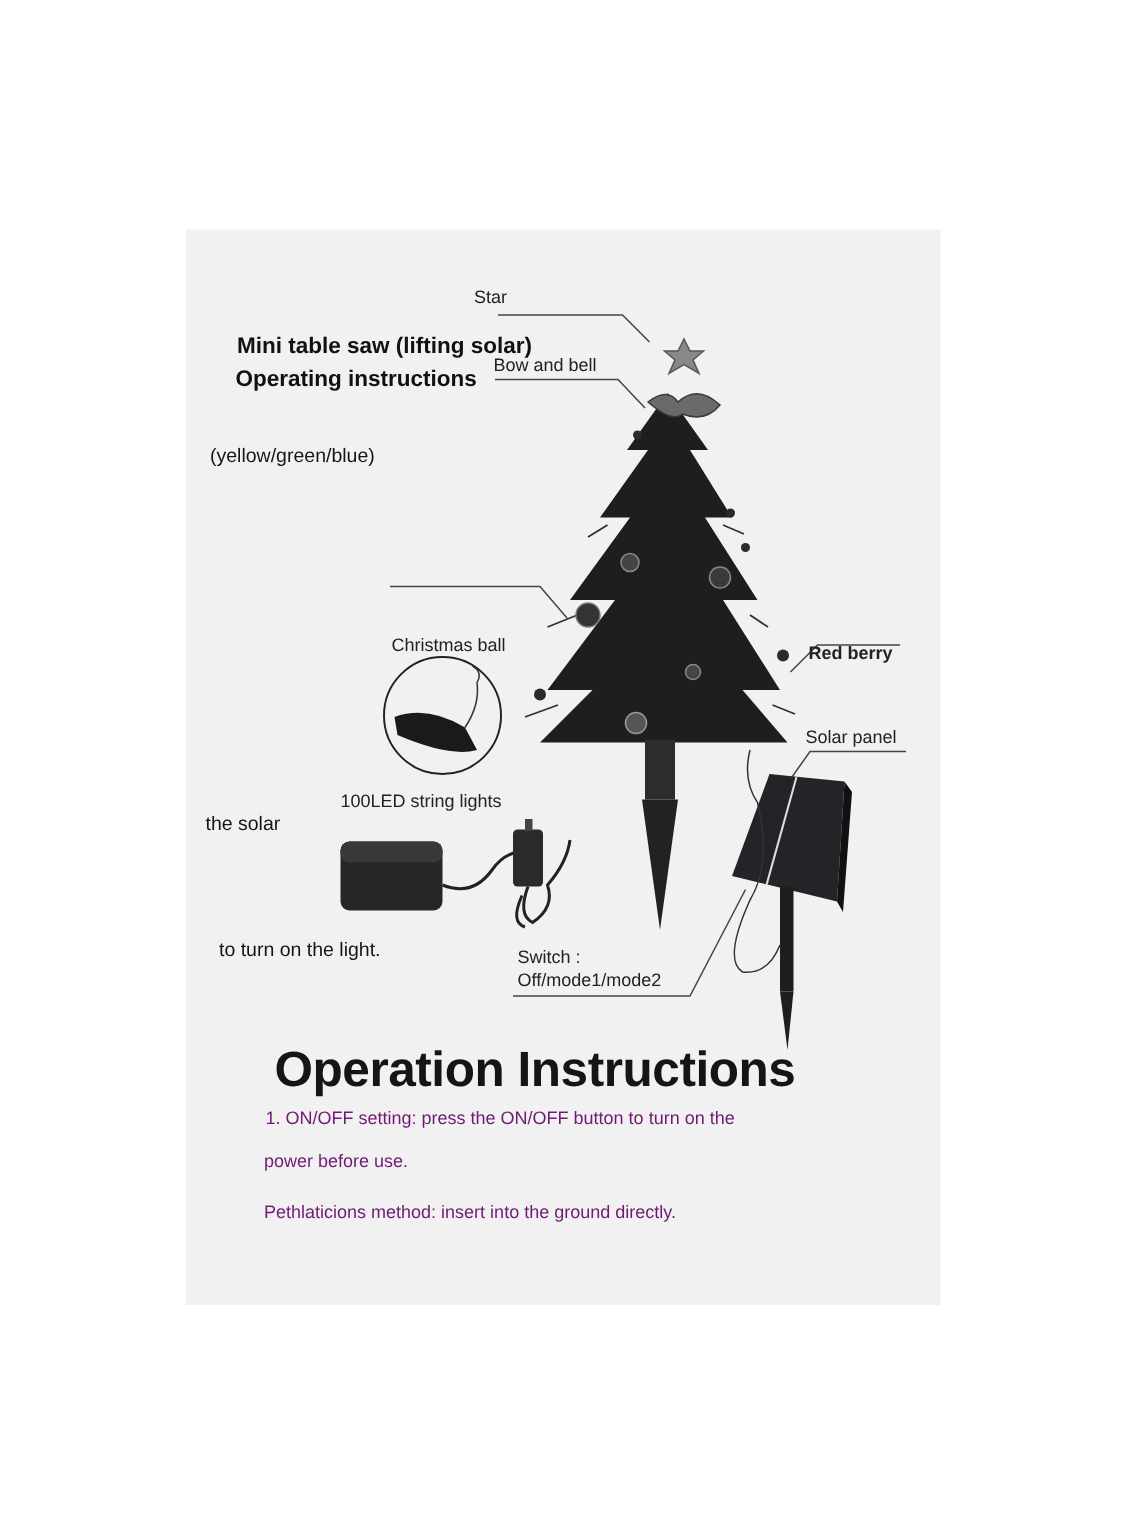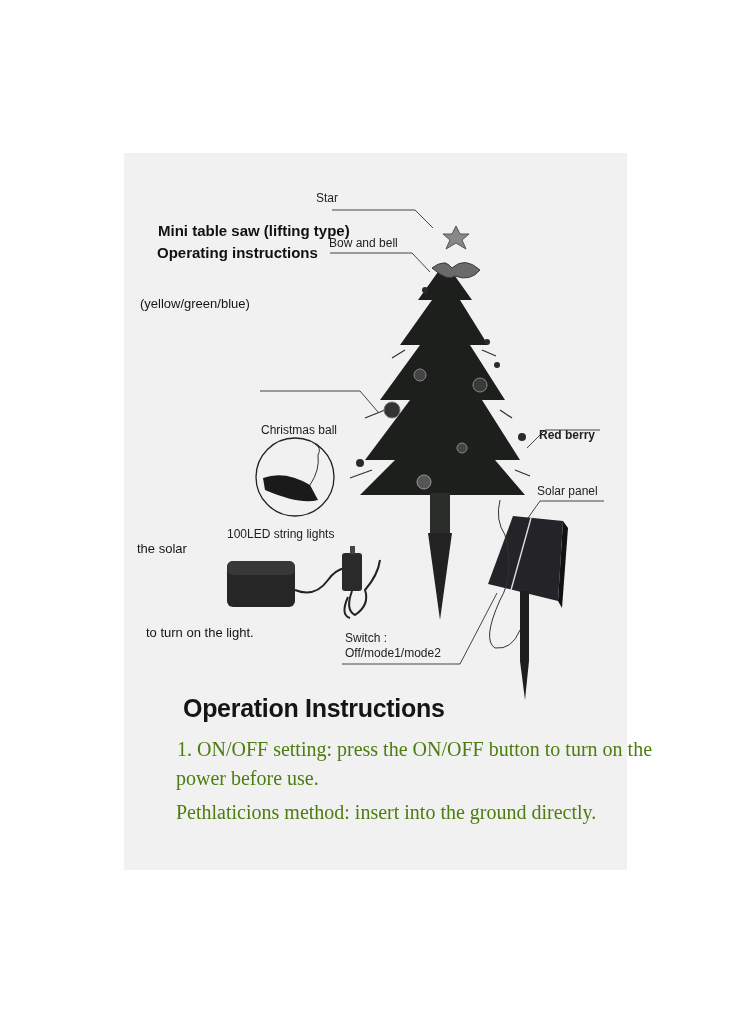--- a/index.html
+++ b/index.html
@@ -8,22 +8,22 @@
     font-family:"Liberation Sans", sans-serif; color:#111;
   }
   .sheet {
     position:absolute; left:124px; top:153px; width:503px; height:717px;
     background:#f1f1f1;
   }
   .abs { position:absolute; white-space:nowrap; }
   .title { font-weight:bold; font-size:15px; color:#111; }
   .big { font-size:13px; color:#151515; }
   .label { font-size:12px; color:#222; }
-  .op-title { font-weight:bold; font-size:25px; color:#151515; letter-spacing:-0.3px; }
-  .op-line { font-size:20px; color:#4d7c0f;font-family:Liberation Serif, serif; }
+  .op-title { font-weight:bold; font-size:33px; color:#151515; letter-spacing:-0.3px; }
+  .op-line { font-size:12px; color:#701a75; }
   svg.art { position:absolute; left:0; top:0; }
 </style>
 </head>
 <body>
 
 <div class="sheet"></div>
 
 <svg class="art" width="747" height="1024" viewBox="0 0 747 1024">
 
   <g stroke="#444" stroke-width="1" fill="none">
@@ -93,21 +93,21 @@
   <g>
     <polygon points="513,516 563,521 558,601 488,584" fill="#242428"></polygon>
     <polygon points="563,521 568,528 562,608 558,601" fill="#111"></polygon>
     <line x1="531" y1="518" x2="511" y2="590" stroke="#ddd" stroke-width="1.4"></line>
     <rect x="520" y="591" width="9" height="70" fill="#1e1e1e"></rect>
     <polygon points="520,661 529,661 525,700" fill="#1e1e1e"></polygon>
     <path d="M500,500 Q495,520 505,535 Q515,575 500,600 Q482,640 495,648 Q512,650 520,630" fill="none" stroke="#333" stroke-width="1"></path>
   </g>
 </svg>
 
-<div class="abs title" style="left:158px;top:222px;">Mini table saw (lifting type)</div>
+<div class="abs title" style="left:158px;top:222px;">Mini table saw (lifting solar)</div>
 <div class="abs title" style="left:157px;top:244px;">Operating instructions</div>
 <div class="abs big" style="left:140px;top:296px;">(yellow/green/blue)</div>
 
 <div class="abs label" style="left:316px;top:191px;">Star</div>
 <div class="abs label" style="left:329px;top:236px;text-align:right;">Bow and bell</div>
 <div class="abs label" style="left:261px;top:375px;margin-top:48px;">Christmas ball</div>
 <div class="abs label" style="left:539px;top:428px;font-weight:bold;">Red berry</div>
 <div class="abs label" style="left:537px;top:484px;">Solar panel</div>
 <div class="abs label" style="left:227px;top:527px;">100LED string lights</div>
 <div class="abs label" style="left:345px;top:631px;">Switch :</div>

